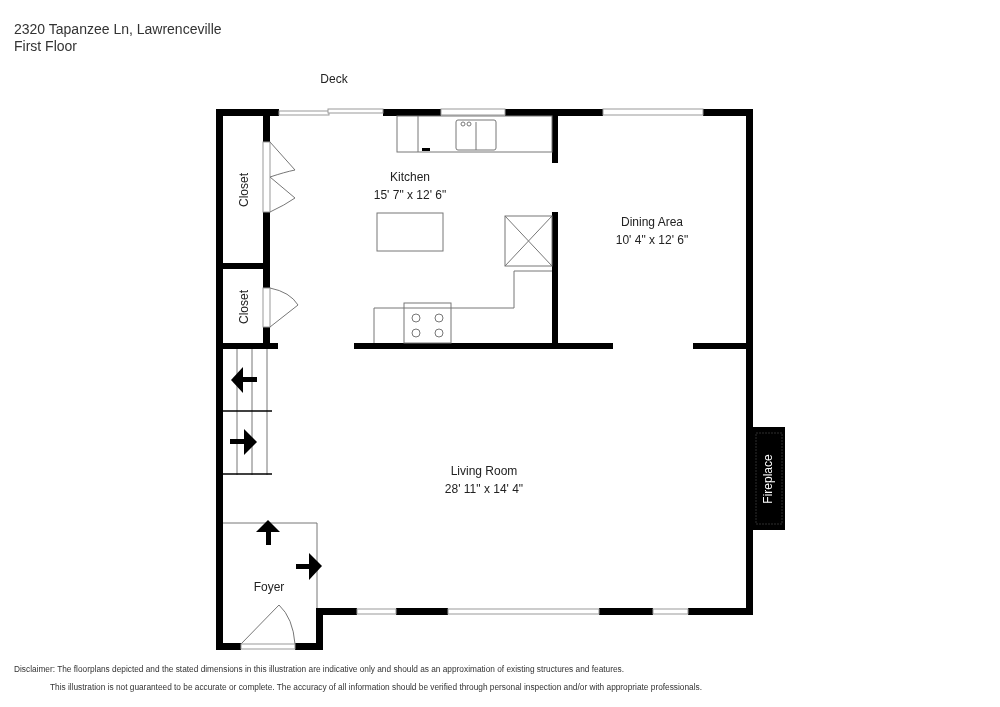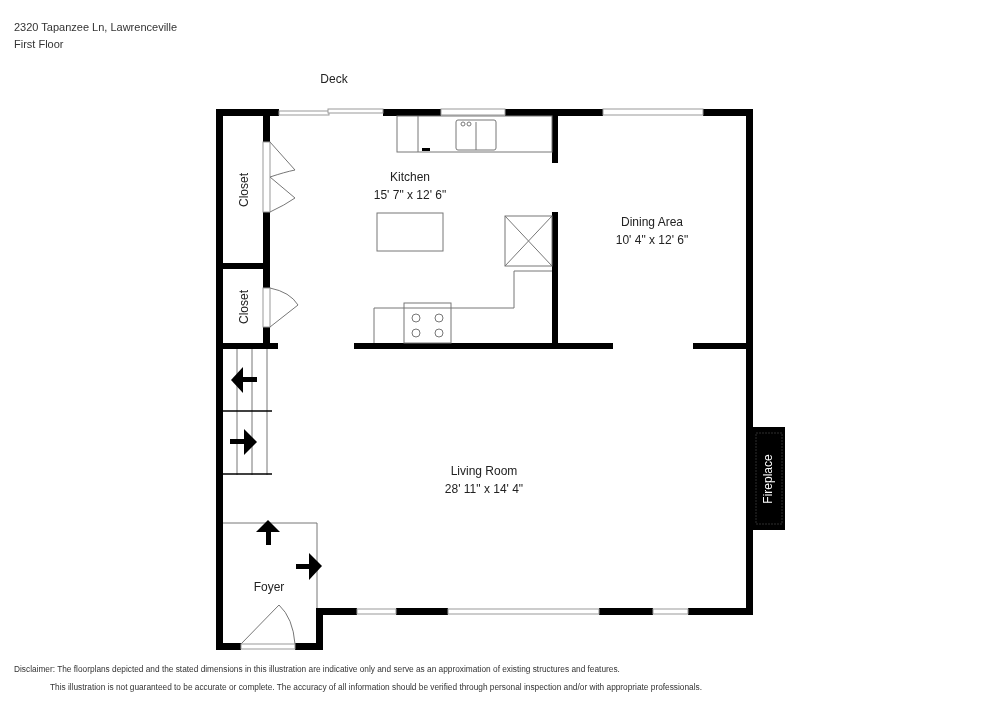--- a/index.html
+++ b/index.html
@@ -1,18 +1,18 @@
 <!DOCTYPE html>
 <html><head>
 <meta charset="utf-8">
 <style>
   html, body { margin: 0; padding: 0; background: #ffffff; }
   body { width: 1000px; height: 707px; position: relative; overflow: hidden;
          font-family: "Liberation Sans", sans-serif; color: #222; }
-  .hdr { position: absolute; left: 14px; font-size: 11px; color: #333; }
+  .hdr { position: absolute; left: 14px; font-size: 14px; color: #333; }
   .hdr.addr { top: 21px; }
   .hdr.floor { top: 38px; text-align: right; }
   .disc { position: absolute; left: 14px; font-size: 8.3px; color: #333; white-space: nowrap; }
   .disc.l1 { top: 664px; }
   .disc.l2 { top: 682px; margin-left: 36px; }
   svg { position: absolute; left: 0; top: 0; }
   .lbl { font-family: "Liberation Sans", sans-serif; font-size: 12px; fill: #222; }
   .wall { fill: #000; }
   .thin { fill: none; stroke: #777; stroke-width: 1; }
   .win { fill: #fff; stroke: #999; stroke-width: 1; }
@@ -151,14 +151,14 @@
 
   <text class="lbl" x="484" y="475" text-anchor="middle">Living Room</text>
   <text class="lbl" x="484" y="493" text-anchor="middle">28' 11" x 14' 4"</text>
 
   <text class="lbl" x="0" y="0" transform="translate(248,190) rotate(-90)" text-anchor="middle">Closet</text>
   <text class="lbl" x="0" y="0" transform="translate(248,307) rotate(-90)" text-anchor="middle">Closet</text>
 
   <text class="lbl" x="269" y="591" text-anchor="middle">Foyer</text>
 </svg>
 
-<div class="disc l1">Disclaimer: The floorplans depicted and the stated dimensions in this illustration are indicative only and serve as an approximation of existing structures and features.</div>
+<div class="disc l1">Disclaimer: The floorplans depicted and the stated dimensions in this illustration are indicative only and should as an approximation of existing structures and features.</div>
 <div class="disc l2">This illustration is not guaranteed to be accurate or complete. The accuracy of all information should be verified through personal inspection and/or with appropriate professionals.</div>
 
 </body></html>

